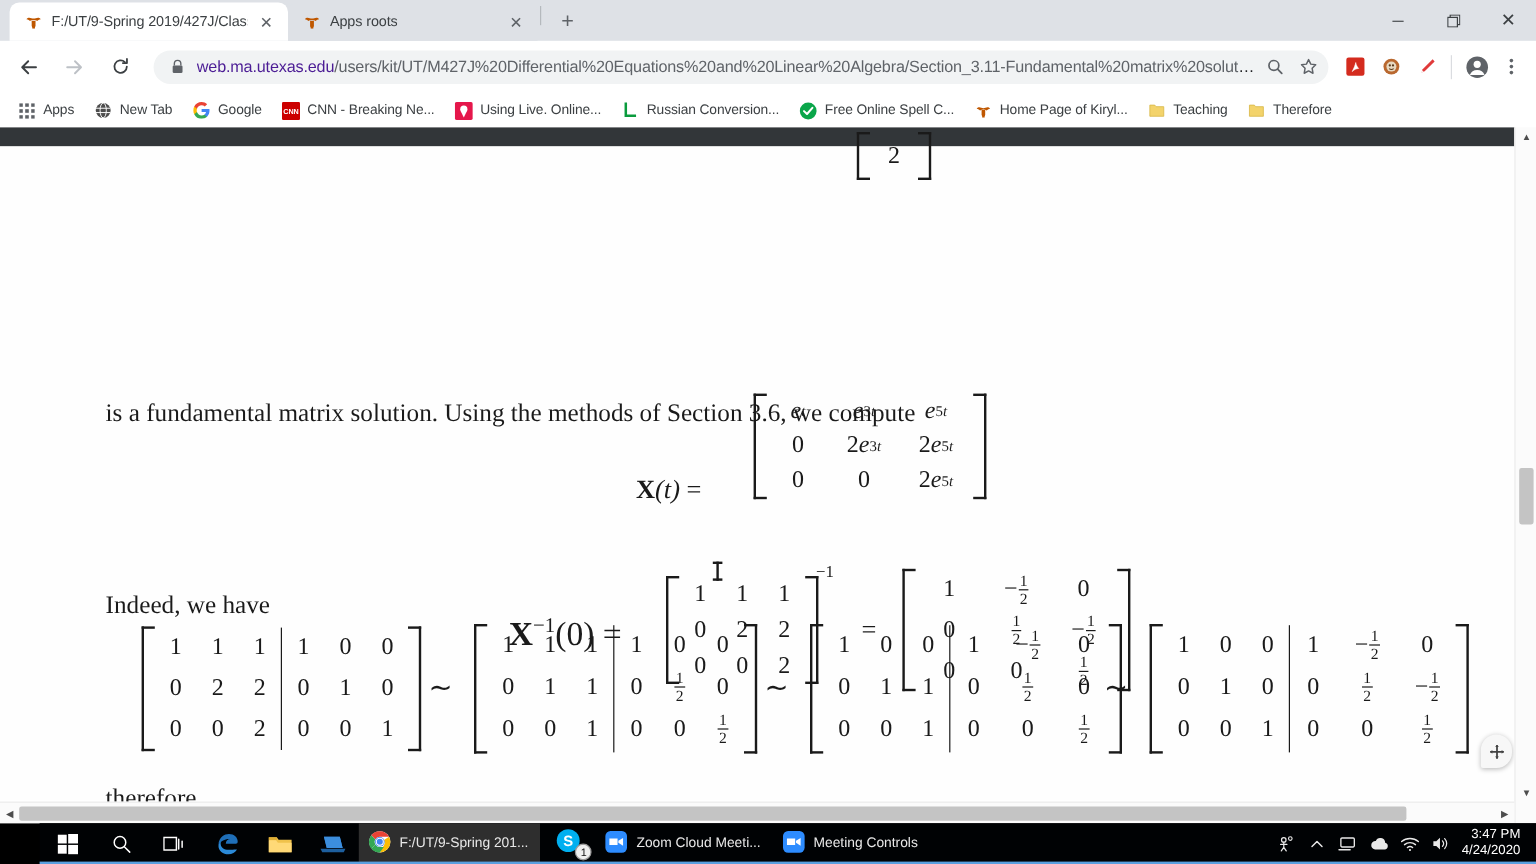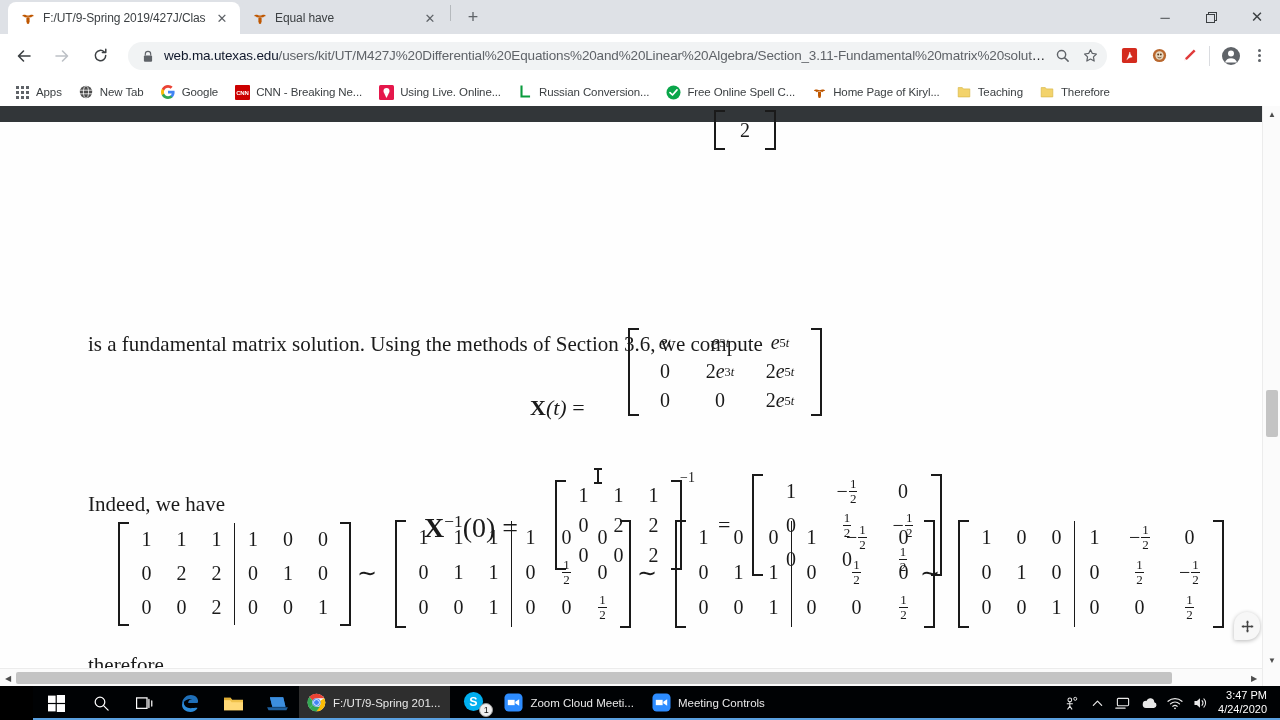--- a/index.html
+++ b/index.html
@@ -64,21 +64,21 @@
   .omnibox {
     flex:1; height:28px; background:#f1f3f4; border-radius:14px;
     display:flex; align-items:center; padding: 0 4px 0 14px;
     margin: 0 6px; min-width:0;
   }
   .lock { width:13px; height:13px; flex:none; margin-right:9px; position:relative; }
   .urltext {
     flex:1; font-size:13.5px; color:#202124; white-space:nowrap;
     overflow:hidden; text-overflow:ellipsis; letter-spacing:-0.15px;
   }
-  .url-host { color:#0f172a; }
+  .url-host { color:#4c1d95; }
   .url-path { color:#5f6368; }
   .omni-icon {
     width:26px; height:26px; flex:none; display:flex; align-items:center;
     justify-content:center; color:#5f6368; margin-left:2px;
   }
   .tb-ext { width:28px; height:28px; display:flex; align-items:center; justify-content:center; margin-left:2px; }
   .tb-div { width:1px; height:20px; background:#dadce0; margin:0 6px; }
   .avatar-btn { width:30px; height:30px; display:flex; align-items:center; justify-content:center; }
   .menu-btn { width:26px; height:30px; display:flex; flex-direction:column; align-items:center;
               justify-content:center; gap:2px; color:#5f6368; }
@@ -211,21 +211,21 @@
 
       <div class="tab inactive" style="width:208px;">
         <span class="tab-fav">
           <svg width="16" height="16" viewBox="0 0 16 16">
             <path d="M2 6 C4 3.5 6 5.5 8 5.5 C10 5.5 12 3.5 14 6 C12.5 6.2 11.5 6.8 11 7.6
                      C10.2 7 9 6.7 8 6.7 C7 6.7 5.8 7 5 7.6 C4.5 6.8 3.5 6.2 2 6 Z" fill="#bf5700"></path>
             <path d="M6.4 7.2 h3.2 v4.2 a1.6 1.6 0 0 1 -3.2 0 Z" fill="#bf5700"></path>
             <rect x="6.9" y="11.4" width="2.2" height="2.4" fill="#bf5700"></rect>
           </svg>
         </span>
-        <span class="tab-title">Equal have</span>
+        <span class="tab-title">Apps roots</span>
         <span class="tab-close" style="margin-left:auto;">✕</span>
       </div>
 
       <div class="tab-sep"></div>
       <div class="newtab">+</div>
 
       <div class="wincontrols">
         <div class="wc">─</div>
         <div class="wc">
           <svg width="11" height="11" viewBox="0 0 11 11">

